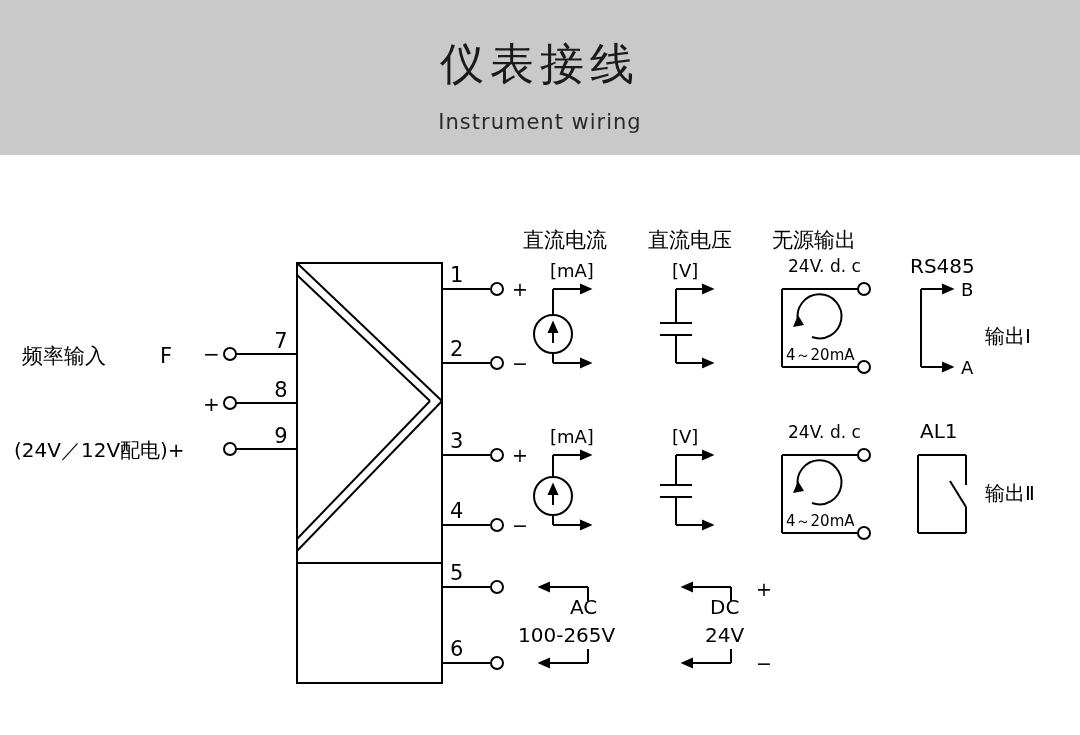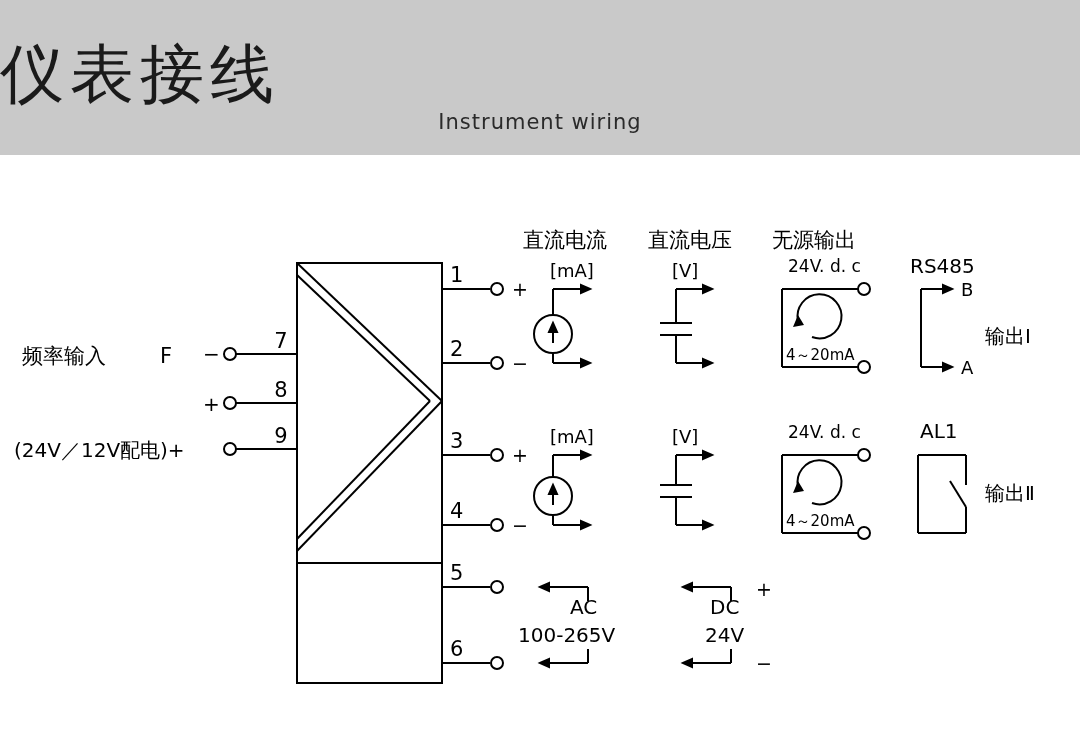--- a/index.html
+++ b/index.html
@@ -19,23 +19,23 @@
     left: 0; top: 0;
     width: 1080px;
     height: 155px;
     background: #c9c9c9;
   }
   #header-title {
     position: absolute;
     left: 0;
     top: 42px;
     width: 1080px;
-    text-align: left;
+    text-align: center;
     font-family: "DejaVu Sans", sans-serif;
-    font-size: 64px;
+    font-size: 44px;
     letter-spacing: 6px;
     color: #1a1a1a;
     line-height: 1;
   }
   #header-subtitle {
     position: absolute;
     left: 0;
     top: 112px;
     width: 1080px;
     text-align: center;

